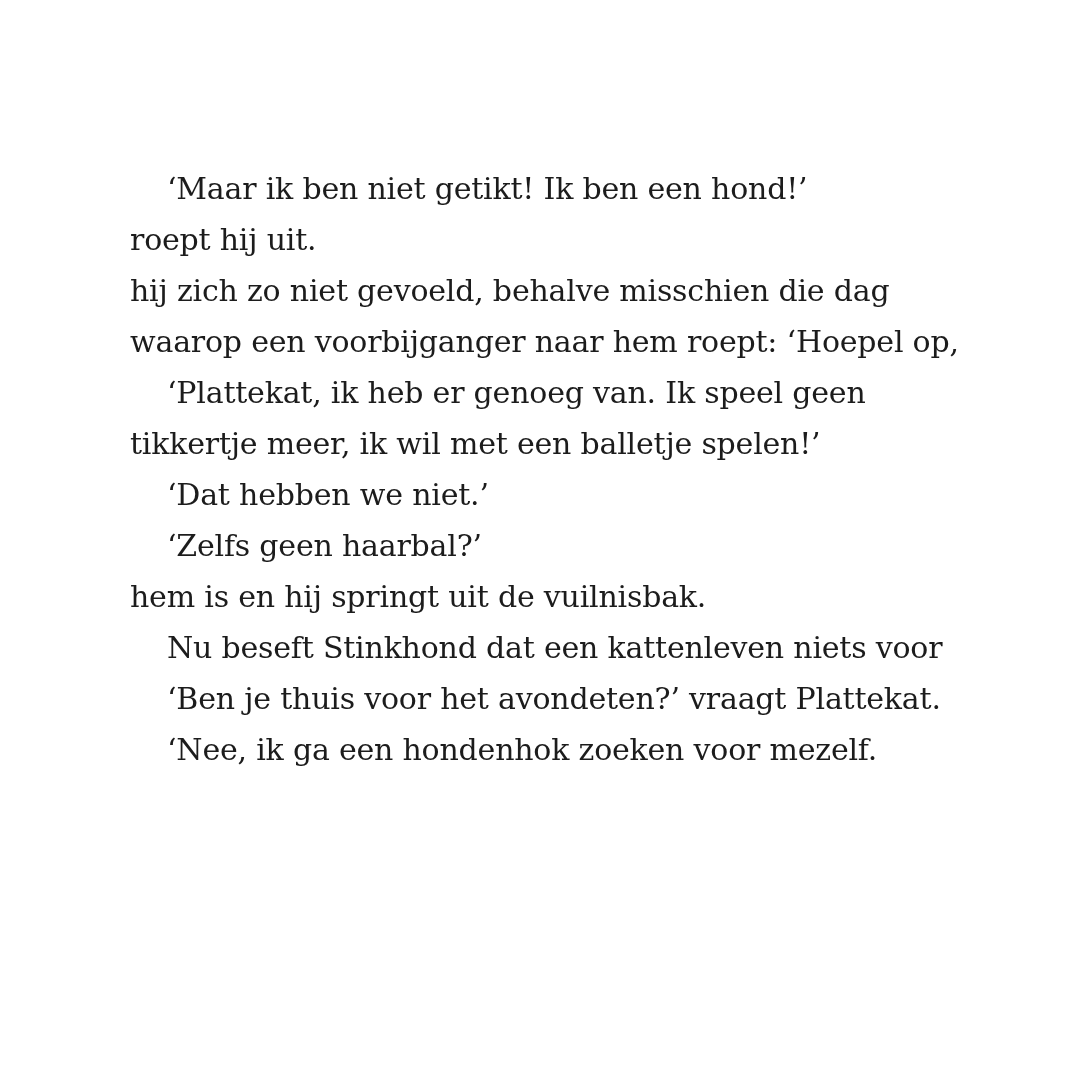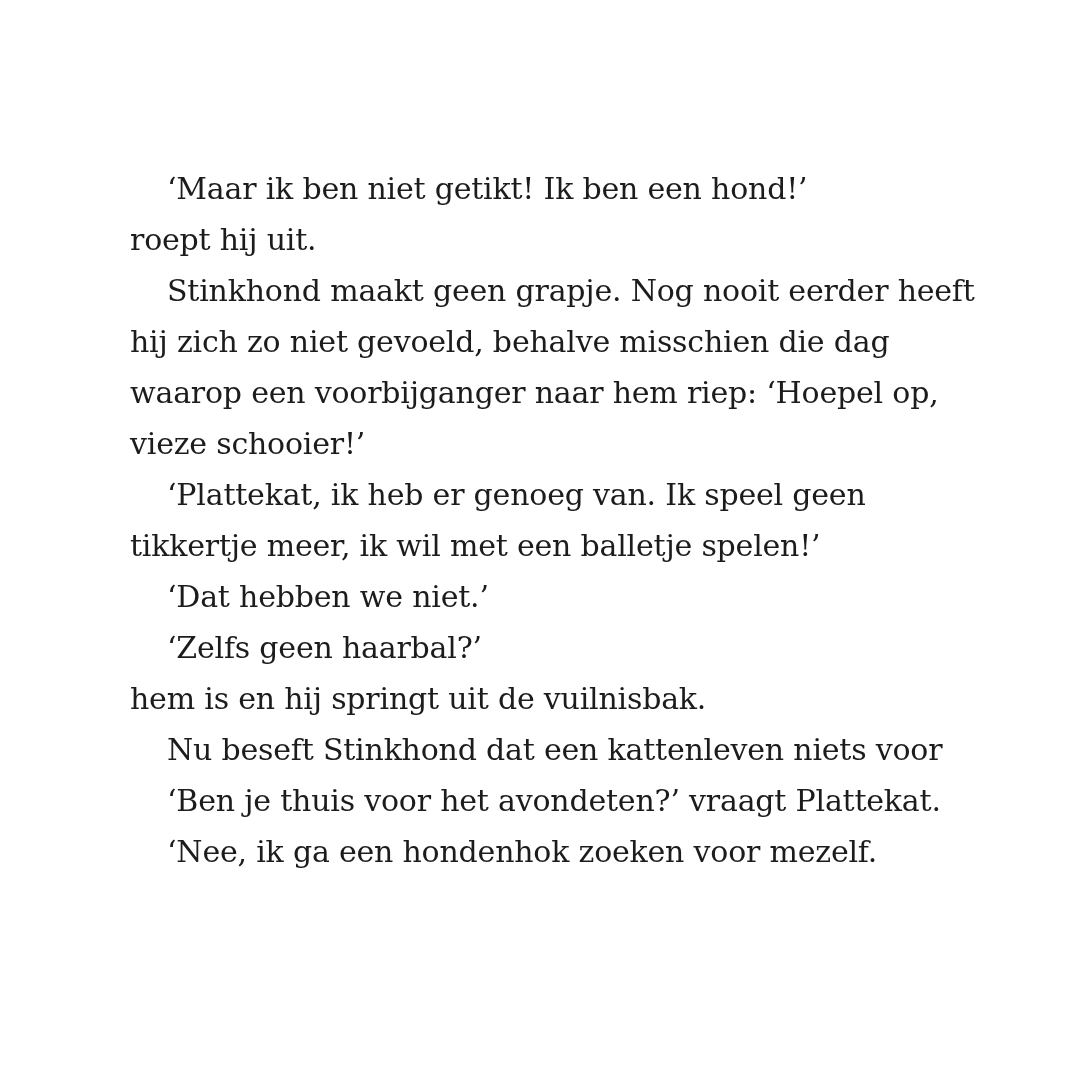--- a/index.html
+++ b/index.html
@@ -32,24 +32,22 @@
     padding-left: 37px;
   }
 </style>
 </head>
 <body>
 
 <div class="canvas">
   <div class="page-text">
       <div class="line indent">‘Maar ik ben niet getikt! Ik ben een hond!’</div>
       <div class="line">roept hij uit.</div>
-      <div class="line indent">Stinkhond maakt geen grapje. Nog nooit eerder heeft</div>
       <div class="line">hij zich zo niet gevoeld, behalve misschien die dag</div>
-      <div class="line">waarop een voorbijganger naar hem riep: ‘Hoepel op,</div>
-      <div class="line">vieze schooier!’</div>
+      <div class="line">waarop een voorbijganger naar hem roept: ‘Hoepel op,</div>
       <div class="line indent">‘Plattekat, ik heb er genoeg van. Ik speel geen</div>
       <div class="line">tikkertje meer, ik wil met een balletje spelen!’</div>
       <div class="line indent">‘Dat hebben we niet.’</div>
       <div class="line indent">‘Zelfs geen haarbal?’</div>
       <div class="line">hem is en hij springt uit de vuilnisbak.</div>
       <div class="line indent">Nu beseft Stinkhond dat een kattenleven niets voor</div>
       <div class="line indent">‘Ben je thuis voor het avondeten?’ vraagt Plattekat.</div>
       <div class="line indent">‘Nee, ik ga een hondenhok zoeken voor mezelf.</div>
     </div>
 </div>

